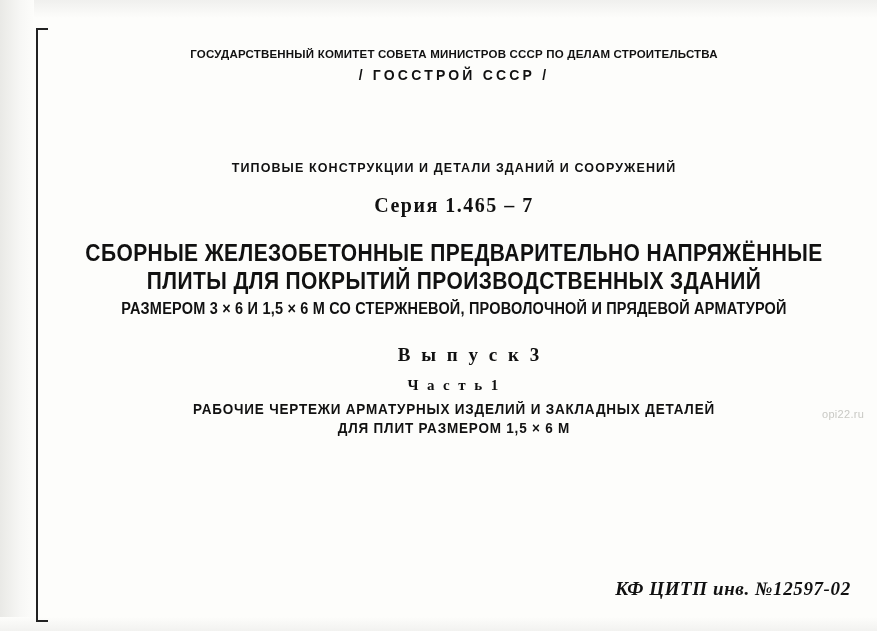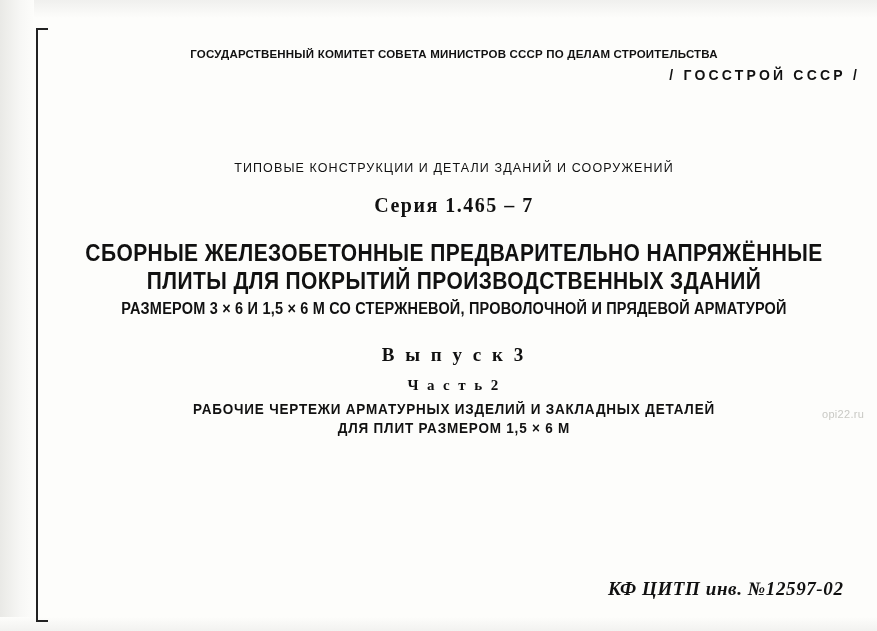--- a/index.html
+++ b/index.html
@@ -91,28 +91,27 @@
     font-weight: 700;
     font-size: 11.5px;
     letter-spacing: 0.2px;
   }
   .org-line-2 {
     left: 0; top: 38px; width: 812px;
     font-family: "Liberation Sans", sans-serif;
     font-weight: 700;
     font-size: 14px;
     letter-spacing: 3.2px;
-    text-align: right;
   }
 
   
   .subtitle-typical {
     left: 0; top: 132px; width: 812px;
     font-family: "Liberation Sans", sans-serif;
-    font-weight: 400;
+    font-weight: 700;
     font-size: 12.5px;
     letter-spacing: 1.1px;
   }
 
   
   .series {
     left: 0; top: 165px; width: 812px;
     font-family: "Liberation Serif", serif;
     font-weight: 700;
     font-size: 20px;
@@ -140,21 +139,21 @@
     left: 0; top: 272px; width: 812px;
     font-family: "Liberation Sans", sans-serif;
     font-weight: 700;
     font-size: 14.5px;
     letter-spacing: 0.2px;
     transform: scaleY(1.1);
   }
 
   
   .issue {
-    left: 0; top: 315px; width: 812px;
+    left: 16px; top: 315px; width: 812px;
     font-family: "Liberation Serif", serif;
     font-weight: 700;
     font-size: 19px;
     letter-spacing: 3px;
   }
   
   .part {
     left: 0; top: 348px; width: 812px;
     font-family: "Liberation Serif", serif;
     font-weight: 700;
@@ -179,21 +178,21 @@
     letter-spacing: 0.8px;
     transform: scaleY(1.08);
   }
 
   
   .stamp {
     position: absolute;
     left: 560px;
     top: 548px;
     width: 250px;
-    text-align: left;
+    text-align: center;
     font-family: "Liberation Serif", serif;
     font-style: italic;
     font-weight: 700;
     font-size: 19px;
     color: #111;
     letter-spacing: 0.6px;
     white-space: nowrap;
   }
 
   
@@ -232,21 +231,21 @@
     <div class="ln series">Серия 1.465 – 7</div>
 
     <div class="ln title-1">СБОРНЫЕ ЖЕЛЕЗОБЕТОННЫЕ ПРЕДВАРИТЕЛЬНО НАПРЯЖЁННЫЕ</div>
 
     <div class="ln title-2">ПЛИТЫ ДЛЯ ПОКРЫТИЙ  ПРОИЗВОДСТВЕННЫХ ЗДАНИЙ</div>
 
     <div class="ln title-3">РАЗМЕРОМ 3 × 6 И 1,5 × 6 М СО СТЕРЖНЕВОЙ, ПРОВОЛОЧНОЙ И ПРЯДЕВОЙ АРМАТУРОЙ</div>
 
     <div class="ln issue">В ы п у с к   3</div>
 
-    <div class="ln part">Ч а с т ь   2</div>
+    <div class="ln part">Ч а с т ь   1</div>
 
     <div class="ln desc-1">РАБОЧИЕ ЧЕРТЕЖИ АРМАТУРНЫХ ИЗДЕЛИЙ И ЗАКЛАДНЫХ ДЕТАЛЕЙ</div>
 
     <div class="ln desc-2">ДЛЯ ПЛИТ РАЗМЕРОМ 1,5 × 6 М</div>
 
     <div class="stamp">КФ ЦИТП инв. №12597-02</div>
 
   </div>
 
   <div class="watermark">opi22.ru</div>

